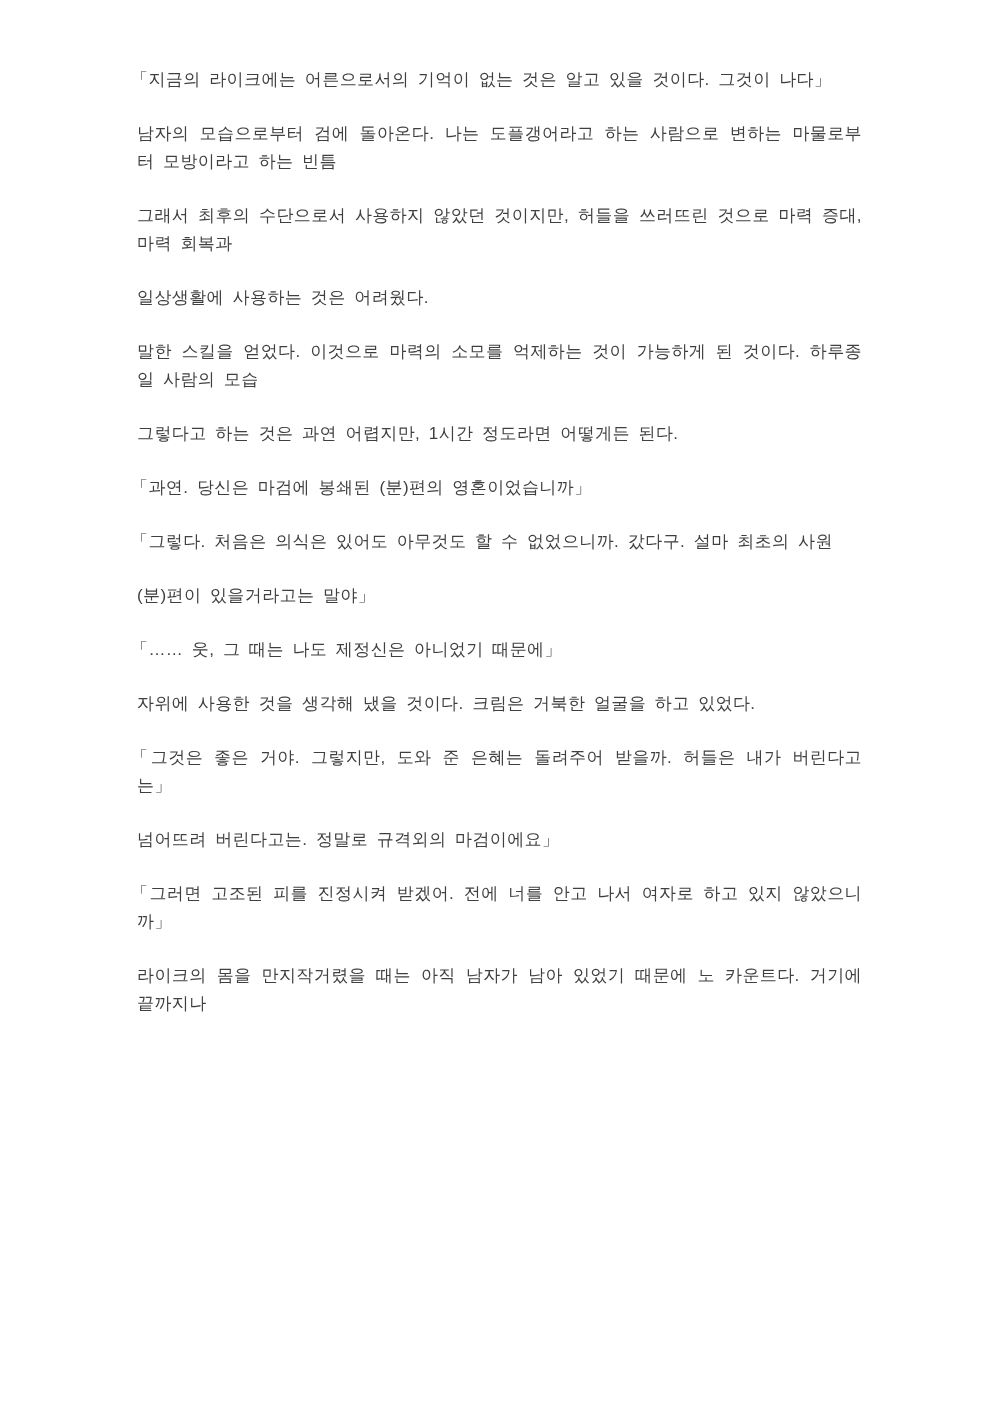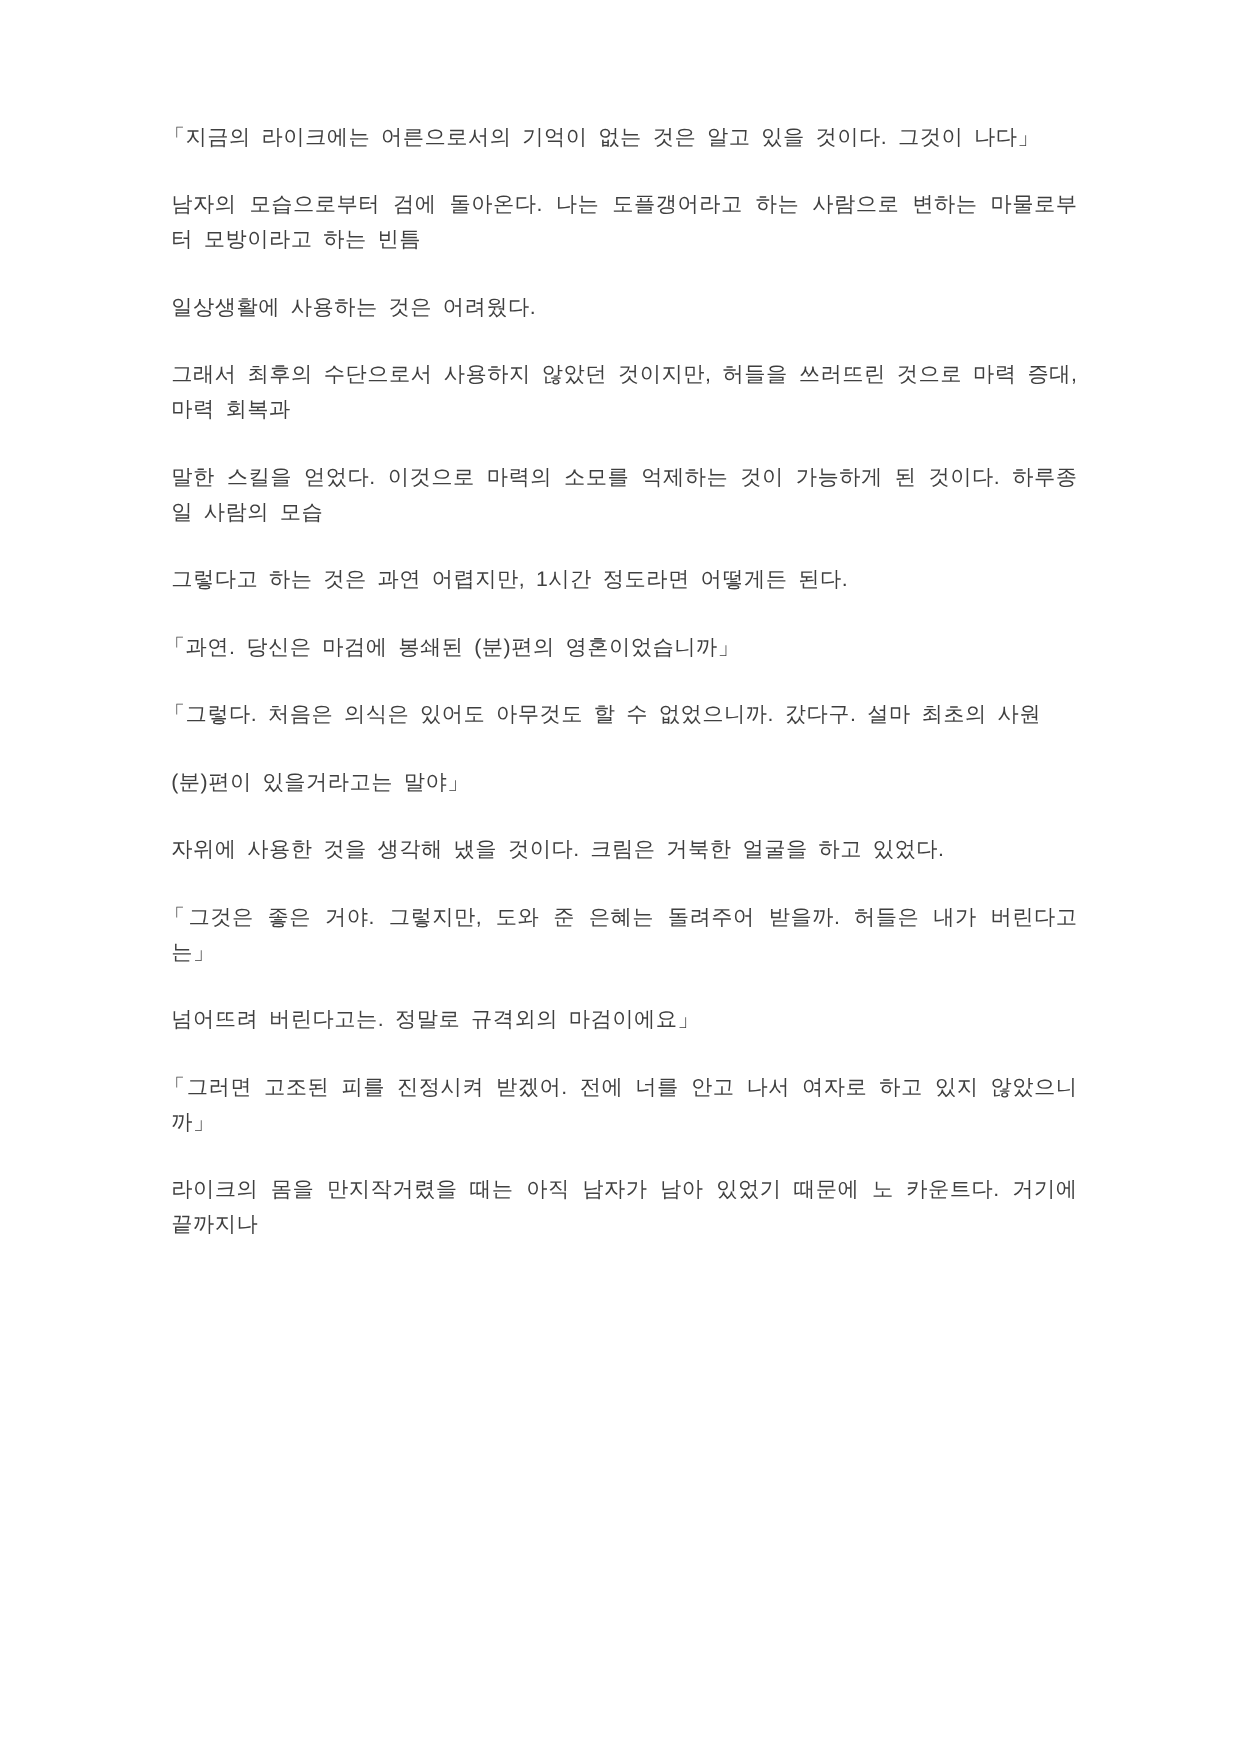--- a/index.html
+++ b/index.html
@@ -10,21 +10,21 @@
   body {
     width: 992px;
     height: 1403px;
     overflow: hidden;
     font-family: "Liberation Sans", sans-serif;
   }
   .page {
     box-sizing: border-box;
     width: 992px;
     height: 1384px;
-    padding: 96px 130px 0 137px;
+    padding: 66px 130px 0 137px;
     background: #ffffff;
   }
   .doc-body p {
     margin: 0 0 26px 0;
     font-size: 17px;
     line-height: 28px;
     color: #3f3f3f;
     text-align: justify;
     text-justify: inter-word;
     letter-spacing: 0.4px;
@@ -38,26 +38,27 @@
   }
 </style>
 </head>
 <body>
 
 <div class="page">
   <div class="doc-body">
 
   <p class="quote">「지금의 라이크에는 어른으로서의 기억이 없는 것은 알고 있을 것이다. 그것이 나다」</p>
       <p>남자의 모습으로부터 검에 돌아온다. 나는 도플갱어라고 하는 사람으로 변하는 마물로부터 모방이라고 하는 빈틈</p>
+      <p>그래서 최후의 수단으로서 사용하지 않았던 것이지만, 허들을 쓰러뜨린 것으로 마력 증대, 마력 회복과</p>
       <p>일상생활에 사용하는 것은 어려웠다.</p>
-      <p>그래서 최후의 수단으로서 사용하지 않았던 것이지만, 허들을 쓰러뜨린 것으로 마력 증대, 마력 회복과</p>
       <p>말한 스킬을 얻었다. 이것으로 마력의 소모를 억제하는 것이 가능하게 된 것이다. 하루종일 사람의 모습</p>
       <p>그렇다고 하는 것은 과연 어렵지만, 1시간 정도라면 어떻게든 된다.</p>
       <p class="quote">「과연. 당신은 마검에 봉쇄된 (분)편의 영혼이었습니까」</p>
       <p class="quote">「그렇다. 처음은 의식은 있어도 아무것도 할 수 없었으니까. 갔다구. 설마 최초의 사원</p>
       <p>(분)편이 있을거라고는 말야」</p>
+      <p class="quote">「…… 웃, 그 때는 나도 제정신은 아니었기 때문에」</p>
       <p>자위에 사용한 것을 생각해 냈을 것이다. 크림은 거북한 얼굴을 하고 있었다.</p>
       <p class="quote">「그것은 좋은 거야. 그렇지만, 도와 준 은혜는 돌려주어 받을까. 허들은 내가 버린다고는」</p>
       <p>넘어뜨려 버린다고는. 정말로 규격외의 마검이에요」</p>
       <p class="quote">「그러면 고조된 피를 진정시켜 받겠어. 전에 너를 안고 나서 여자로 하고 있지 않았으니까」</p>
       <p>라이크의 몸을 만지작거렸을 때는 아직 남자가 남아 있었기 때문에 노 카운트다. 거기에 끝까지나</p>
     </div>
 </div>
 
 </body></html>

